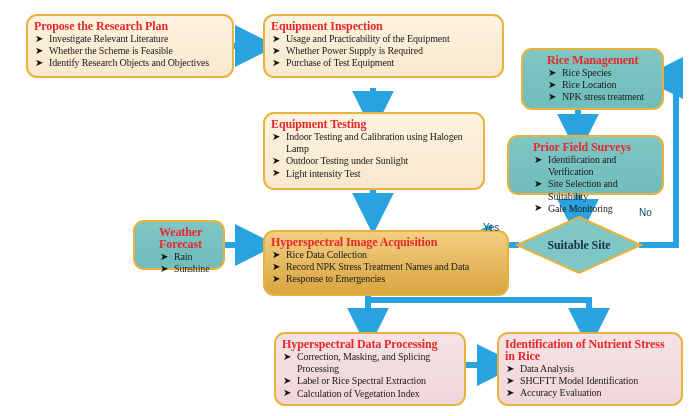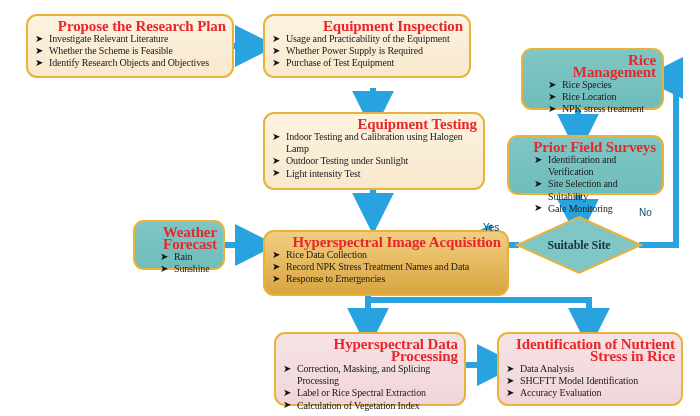--- a/index.html
+++ b/index.html
@@ -2,22 +2,22 @@
 <html><head>
 <meta charset="utf-8">
 <style>
   html,body{margin:0;padding:0;background:#ffffff;}
   body{width:700px;height:416px;position:relative;overflow:hidden;
        font-family:"Liberation Serif", serif;}
   #canvas{position:absolute;left:0;top:0;width:700px;height:416px;}
 
   .box{position:absolute;box-sizing:border-box;border:2px solid #E8B23C;
        border-radius:11px;padding:4px 6px 4px 6px;}
-  .box .title{color:#E8272B;font-weight:bold;text-align:right;
-       font-size:15px;line-height:12px;margin-bottom:1px;letter-spacing:-0.1px;font-family:Liberation Serif, serif;}
+  .box .title{color:#E8272B;font-weight:bold;text-align:left;
+       font-size:12px;line-height:12px;margin-bottom:1px;letter-spacing:-0.1px;font-family:Liberation Serif, serif;}
   .box ul{list-style:none;margin:0;padding:0;}
   .box li{position:relative;padding-left:15px;font-size:10px;line-height:12.2px;
        color:#1b1b1b;letter-spacing:-0.15px;}
   .box li .bullet{position:absolute;left:1px;top:-0.5px;font-size:10px;color:#111;}
 
   .cream{background:linear-gradient(180deg,#FDF3E0 0%, #F8E8CD 100%);}
   .teal{background:linear-gradient(180deg,#7FC6C4 0%, #6FBDBC 100%);padding-left:24px;}
   .gold{background:linear-gradient(180deg,#F2CE82 0%, #D9A53F 100%);}
   .pink{background:linear-gradient(180deg,#F6E2E4 0%, #F0D6DA 100%);}
 
@@ -77,21 +77,21 @@
         <span class="bullet">➤</span>
         <span>Whether the Scheme is Feasible</span>
       </li>
       <li>
         <span class="bullet">➤</span>
         <span>Identify Research Objects and Objectives</span>
       </li>
     </ul>
   </div>
 
-  <div class="box cream" style="left:263px;top:14px;width:208px;height:64px;">
+  <div class="box cream" style="left:263px;top:14px;width:241px;height:64px;">
     <div class="title">Equipment Inspection</div>
     <ul>
       <li>
         <span class="bullet">➤</span>
         <span>Usage and Practicability of the Equipment</span>
       </li>
       <li>
         <span class="bullet">➤</span>
         <span>Whether Power Supply is Required</span>
       </li>

